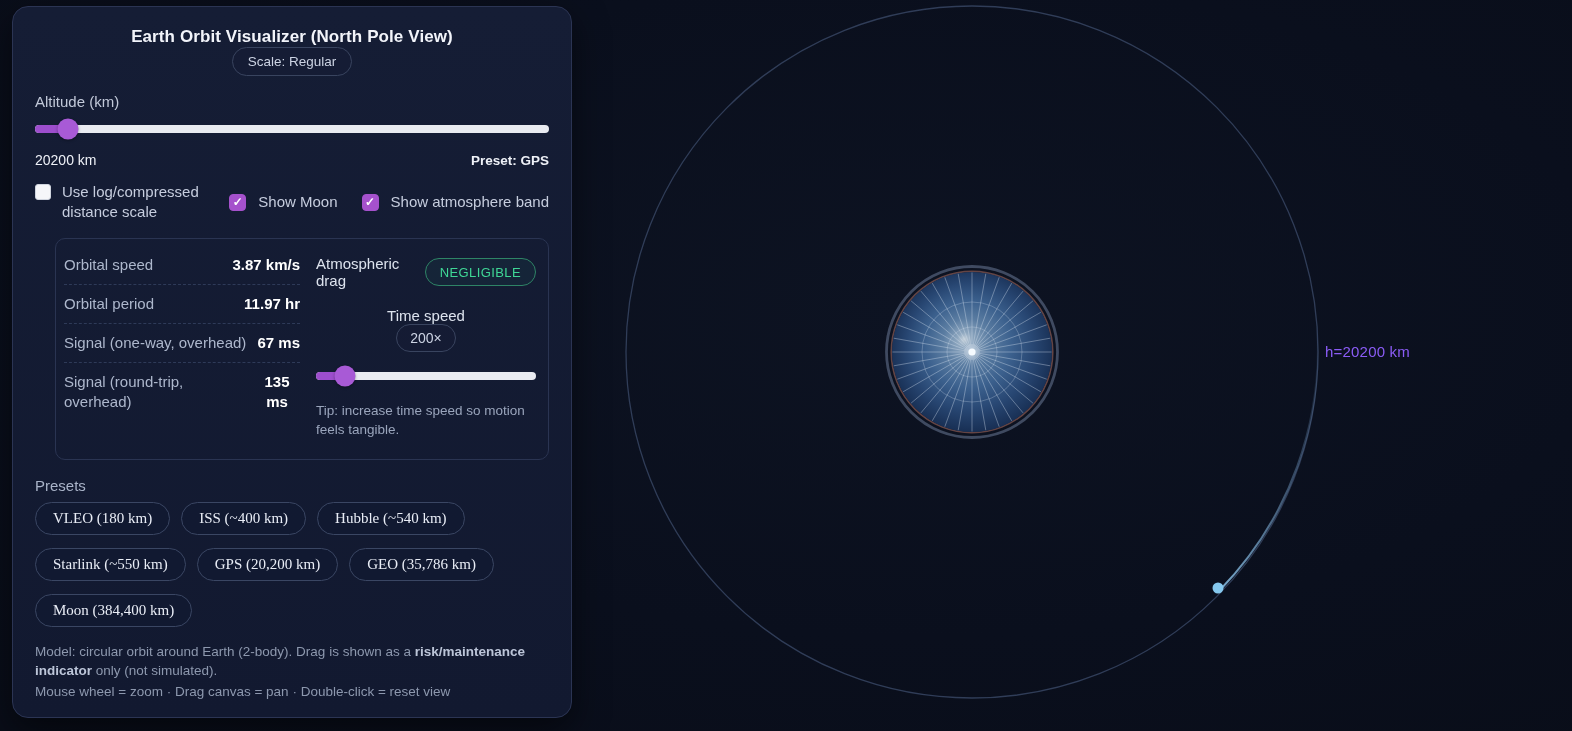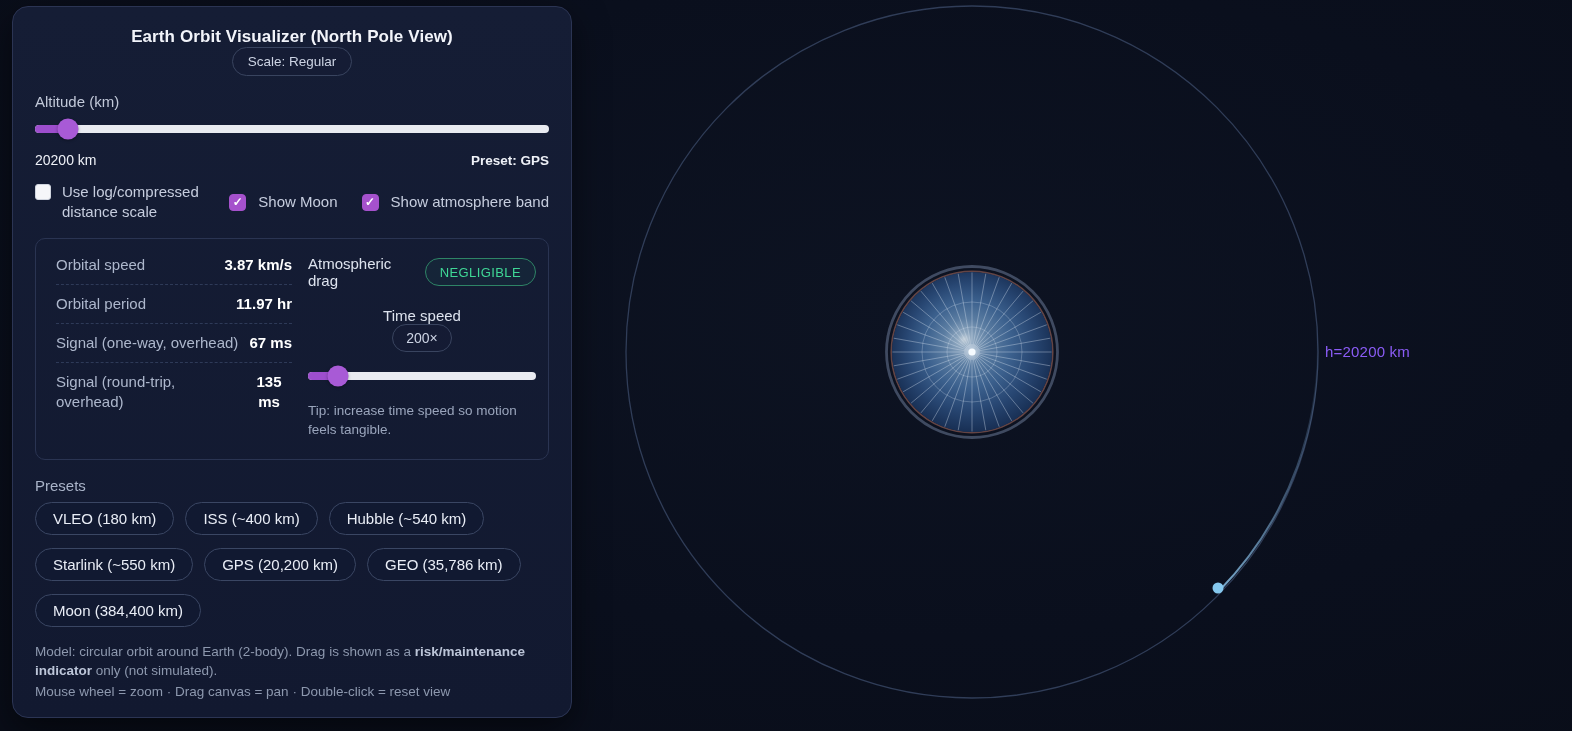--- a/index.html
+++ b/index.html
@@ -72,23 +72,24 @@
   .checkbox.checked .mark { display:block; }
   .toggle-log { width:208px; }
   .toggle-log .label { margin-left:11px; }
   .toggle-mid { margin-left:24px; align-items:center; }
   .toggle-mid .checkbox { margin-top:0; }
   .toggle-mid .label { margin-left:12px; white-space:nowrap; }
 
   
   .stats-card {
     margin-top:16px; border:1px solid #2a3452; border-radius:10px;
-    padding:14px 12px 16px 20px;
+    padding:14px 12px 16px 8px;
     display:grid; grid-template-columns:236px 1fr; column-gap:16px;
     min-height:222px;
+    margin-left:20px;
   }
   .stat-row {
     display:flex; justify-content:space-between; align-items:flex-start;
     padding:9px 0;
   }
   .stat-row:not(:last-child) { border-bottom:1px dashed #2e3a58; }
   .stat-row:first-child { padding-top:2px; }
   .stat-label { font-size:15px; color:#adb7cc; line-height:20px; }
   .stat-value { font-size:15px; font-weight:700; color:#ffffff; text-align:center; line-height:20px; flex:none; margin-left:8px; }
   .stat-value.narrow { max-width:46px; white-space:normal; }
@@ -111,21 +112,21 @@
   .tip-note { margin-top:15px; }
 
   
   .presets-heading { margin-top:17px; color:#a9b3c8; }
   .presets-wrap { margin-top:8px; display:flex; flex-wrap:wrap; gap:13px 11px; }
   .preset-btn {
     display:inline-flex; align-items:center; justify-content:center;
     height:33px; padding:0 17px; border-radius:17px;
     border:1px solid #3a4663; background:rgba(17,26,49,.55);
     color:#e9edf6; font-size:15px; white-space:nowrap;
-    font-family:Liberation Sans, sans-serif; cursor:default;
+    font-family:Liberation Serif, serif; cursor:default;
   }
 
   
   .footer { margin-top:15px; font-size:13.5px; color:#8d98ae; line-height:19px; }
   .footer b { color:#bcc5d8; font-weight:700; }
   .hints { margin-top:2px; }
 </style>
 </head>
 <body>
 

